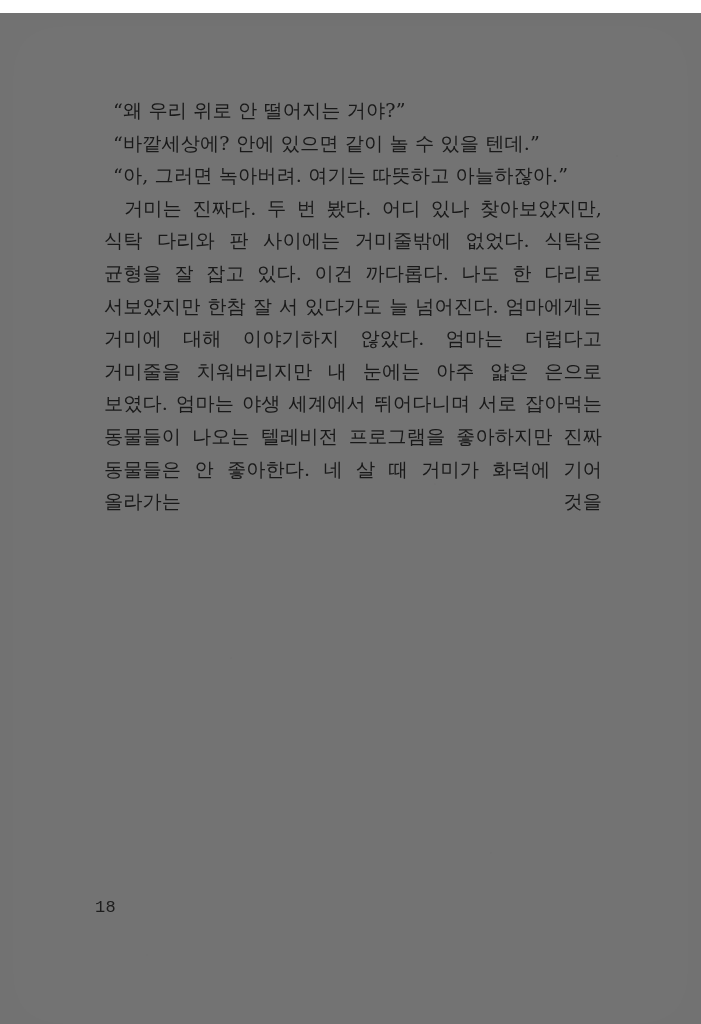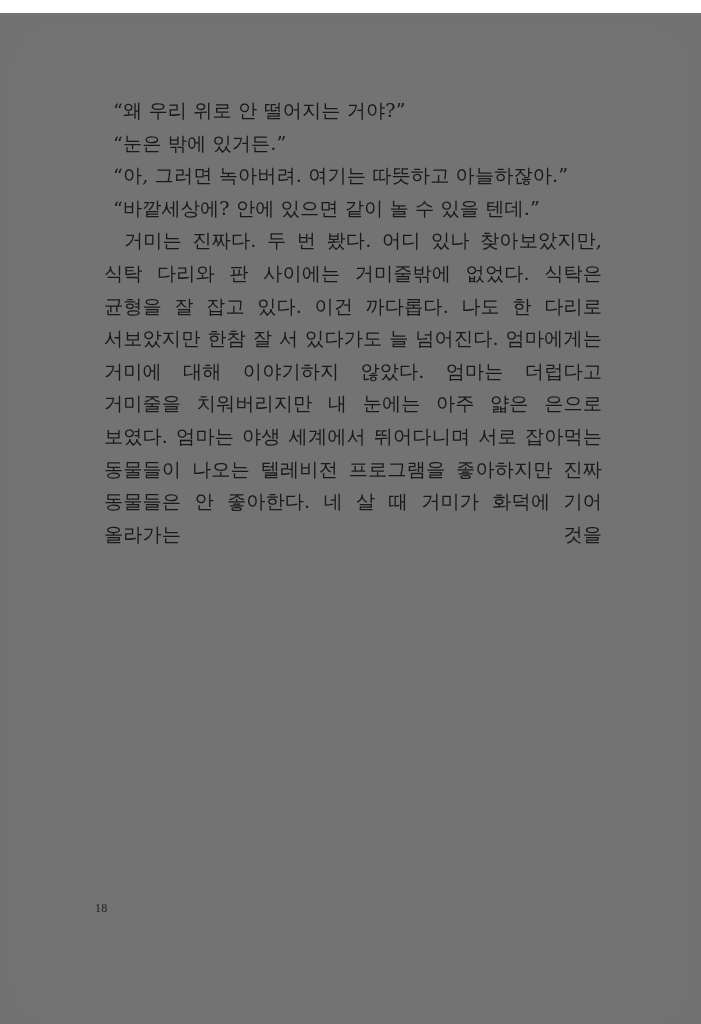--- a/index.html
+++ b/index.html
@@ -70,42 +70,41 @@
     content: "";
     display: inline-block;
     width: 100%;
   }
 
   #page-number {
     position: absolute;
     left: 95px;
     top: 886px;
     color: #1d1d1d;
-    font-family: Liberation Serif, serif;
-    font-size: 12px;
+    font-family: Liberation Mono, monospace;
+    font-size: 17px;
     line-height: 18px;
     letter-spacing: 0.3px;
   }
 </style>
 </head>
 <body>
 
 <div id="page">
 
   <div id="scan-grain"></div>
 
   <div id="text-block">
 
     <p class="para dialogue">“왜 우리 위로 안 떨어지는 거야?”</p>
 
-    <p class="para dialogue">“눈은 밖에 있거든.”</p>
+
+    <p class="para dialogue">“바깥세상에? 안에 있으면 같이 놀 수 있을 텐데.”</p>
 
     <p class="para dialogue">“아, 그러면 녹아버려. 여기는 따뜻하고 아늘하잖아.”</p>
-
-    <p class="para dialogue">“바깥세상에? 안에 있으면 같이 놀 수 있을 텐데.”</p>
 
 
 
     <p class="para body">거미는 진짜다. 두 번 봤다. 어디 있나 찾아보았지만, 식탁 다리와 판 사이에는 거미줄밖에 없었다. 식탁은 균형을 잘 잡고 있다. 이건 까다롭다. 나도 한 다리로 서보았지만 한참 잘 서 있다가도 늘 넘어진다. 엄마에게는 거미에 대해 이야기하지 않았다. 엄마는 더럽다고 거미줄을 치워버리지만 내 눈에는 아주 얇은 은으로 보였다. 엄마는 야생 세계에서 뛰어다니며 서로 잡아먹는 동물들이 나오는 텔레비전 프로그램을 좋아하지만 진짜 동물들은 안 좋아한다. 네 살 때 거미가 화덕에 기어 올라가는 것을</p>
 
   </div>
 
   <div id="page-number">18</div>
 
 </div>

